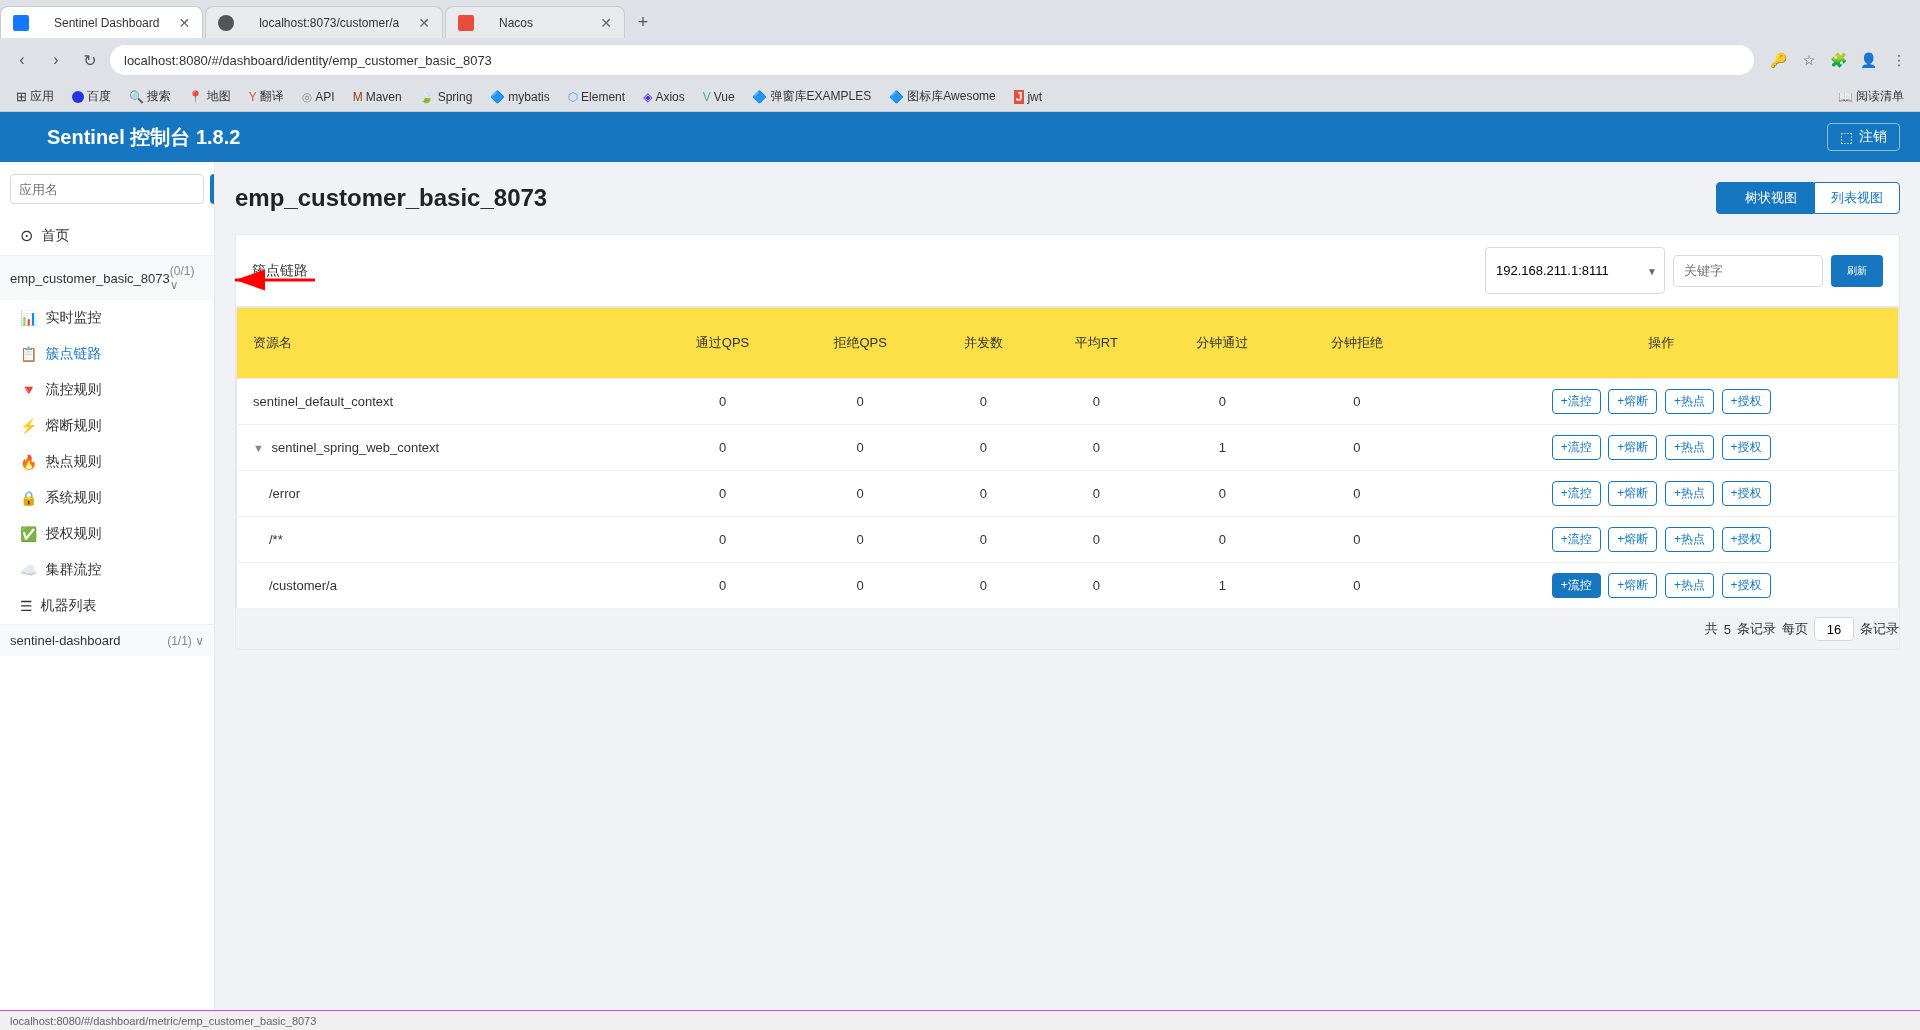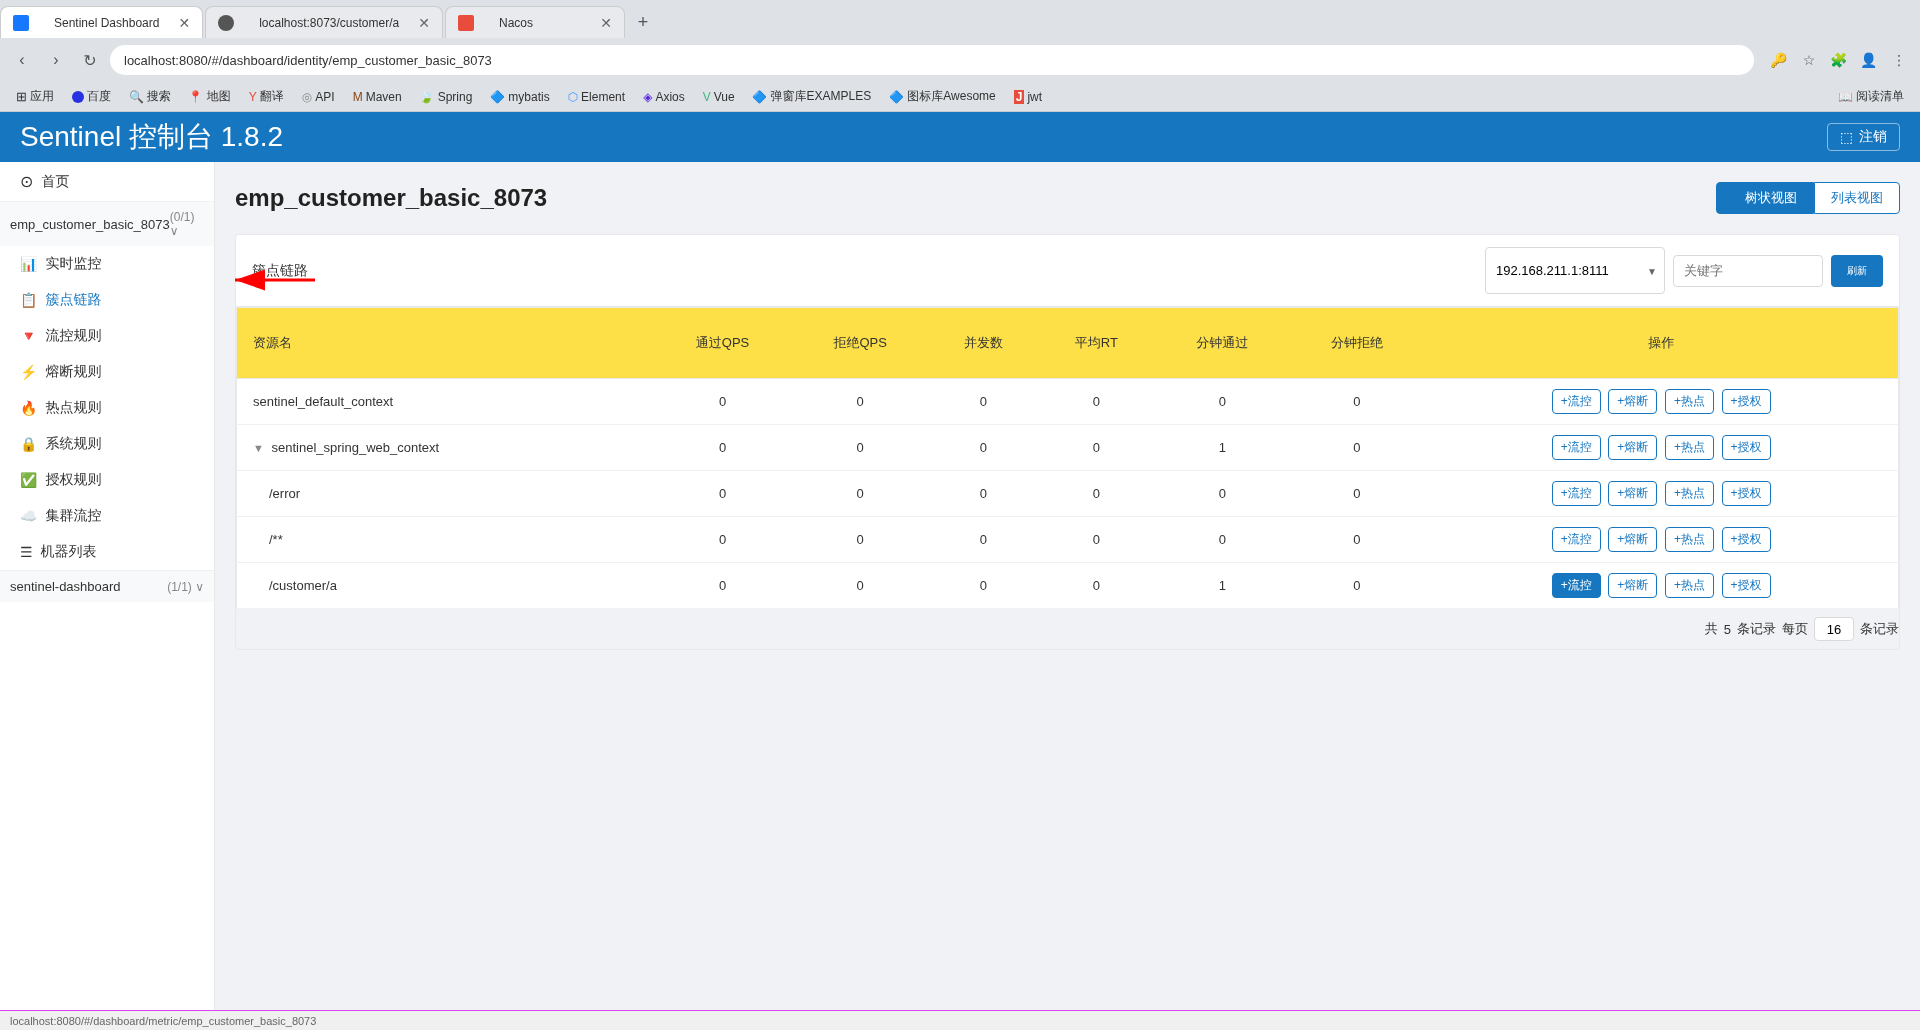--- a/index.html
+++ b/index.html
@@ -21,21 +21,21 @@
     .toolbar-icon { width: 26px; height: 26px; border: none; background: transparent; cursor: pointer; color: #555; font-size: 14px; display: flex; align-items: center; justify-content: center; border-radius: 50%; }
 
     .bookmarks-bar { display: flex; align-items: center; background: #dee1e6; padding: 2px 8px; height: 30px; gap: 2px; border-bottom: 1px solid #c8cacd; }
     .bookmark-item { display: flex; align-items: center; padding: 2px 8px; height: 24px; border-radius: 12px; font-size: 12px; color: #333; cursor: pointer; white-space: nowrap; }
 
     
     .app-container { display: flex; flex-direction: column; height: calc(1030px - 38px - 44px - 30px); }
 
     
     .app-header { background: #1677c0; color: white; display: flex; align-items: center; justify-content: space-between; padding: 0 20px; height: 50px; flex-shrink: 0; }
-    .app-header-title { font-size: 28px; font-weight: normal; }
+    .app-header-title { font-size: 20px; font-weight: bold; margin-left: 27px; }
     .logout-btn { display: flex; align-items: center; gap: 6px; color: white; cursor: pointer; font-size: 14px; border: 1px solid rgba(255,255,255,0.5); padding: 4px 12px; border-radius: 4px; }
 
     
     .main-layout { display: flex; flex: 1; overflow: hidden; }
 
     
     .sidebar { width: 215px; background: #fff; border-right: 1px solid #e8e8e8; display: flex; flex-direction: column; flex-shrink: 0; overflow-y: auto; }
     .sidebar-search { display: flex; padding: 12px 10px; gap: 6px; }
     .sidebar-search input { flex: 1; height: 30px; border: 1px solid #d9d9d9; border-radius: 4px; padding: 0 8px; font-size: 13px; }
     .sidebar-search button { height: 30px; padding: 0 12px; background: #1677c0; color: white; border: none; border-radius: 4px; cursor: pointer; font-size: 13px; }
@@ -202,20 +202,24 @@
     <span class="app-header-title">Sentinel 控制台 1.8.2</span>
     <div class="logout-btn">
       <span>⬚</span>
       <span>注销</span>
     </div>
   </div>
 
   <div class="main-layout">
 
     <div class="sidebar">
+      <div class="sidebar-search">
+        <input type="text" class="sidebar-search" style="flex: 1 1 0%; height: 30px; border: 1px solid rgb(217, 217, 217); border-radius: 4px; padding: 0px 8px; font-size: 13px;" placeholder="应用名">
+        <button style="height:30px;padding:0 12px;background:#1677c0;color:white;border:none;border-radius:4px;cursor:pointer;font-size:13px;">搜索</button>
+      </div>
 
       <div class="sidebar-menu-item">
         <span class="menu-icon">⊙</span>
         <span>首页</span>
       </div>
 
       <div class="sidebar-group">
         <div class="sidebar-group-header">
           <span class="sidebar-group-title">emp_customer_basic_8073</span>
           <span class="sidebar-group-count">

